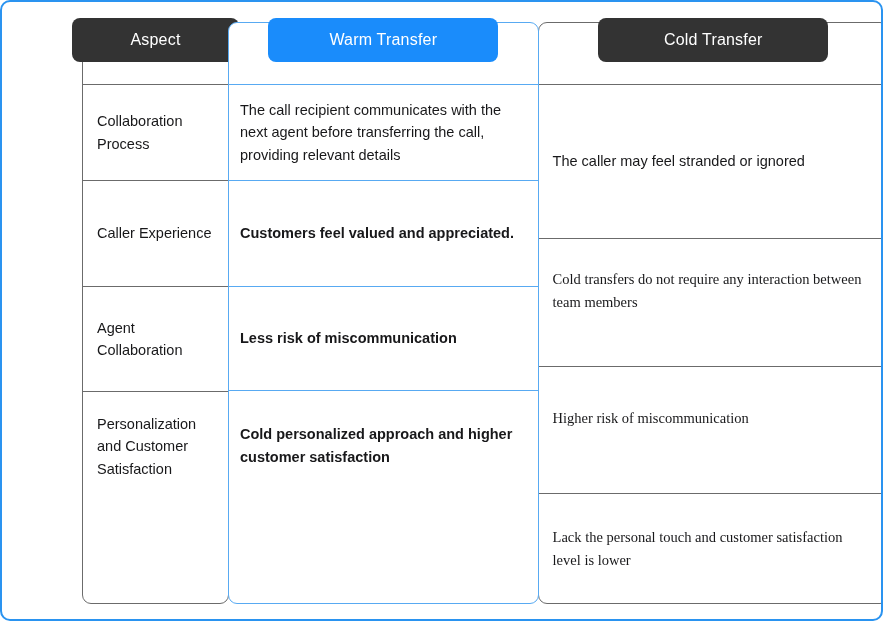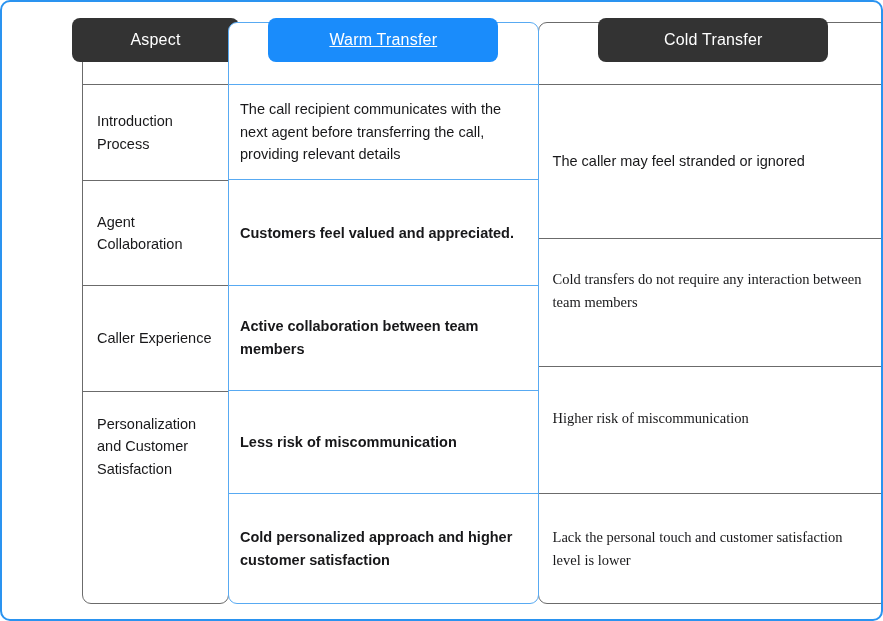--- a/index.html
+++ b/index.html
@@ -86,21 +86,21 @@
     color: #ffffff;
     font-size: 16px;
     letter-spacing: 0.2px;
     white-space: nowrap;
     padding: 0 26px;
   }
   .pill-dark   { background: #333333; }
   .pill-accent { background: #1a8cfb; }
 
   .pill-aspect { min-width: 147px; padding: 0 10px; }
-  .pill-warm   { min-width: 178px; text-decoration: underline; }
+  .pill-warm   { min-width: 178px; }
   .pill-cold   { min-width: 178px; }
 
   
   .cell {
     box-sizing: border-box;
     display: flex;
     align-items: center;
     font-size: 14.5px;
     line-height: 1.55;
     color: #18181a;
@@ -122,33 +122,32 @@
 </head>
 <body>
 
 <div class="page">
   <div class="table-wrap">
 
     <div class="col col-aspect">
       <div class="head-cell">
         <div class="pill pill-dark pill-aspect">Aspect</div>
       </div>
-      <div class="cell r0">Introduction Process</div>
+      <div class="cell r0">Collaboration Process</div>
+      <div class="cell r1">Caller Experience</div>
       <div class="cell r2">Agent Collaboration</div>
-      <div class="cell r1">Caller Experience</div>
       <div class="cell r4">Personalization and Customer Satisfaction</div>
     </div>
 
     <div class="col col-warm">
       <div class="head-cell">
         <div class="pill pill-accent pill-warm">Warm Transfer</div>
       </div>
       <div class="cell r0">The call recipient communicates with the next agent before transferring the call, providing relevant details</div>
       <div class="cell r1">Customers feel valued and appreciated.</div>
-      <div class="cell r2">Active collaboration between team members</div>
       <div class="cell r3">Less risk of miscommunication</div>
       <div class="cell r4">Cold personalized approach and higher customer satisfaction</div>
     </div>
 
     <div class="col col-cold">
       <div class="head-cell">
         <div class="pill pill-dark pill-cold">Cold Transfer</div>
       </div>
       <div class="cell r1">The caller may feel stranded or ignored</div>
       <div class="cell r2">Cold transfers do not require any interaction between team members</div>

